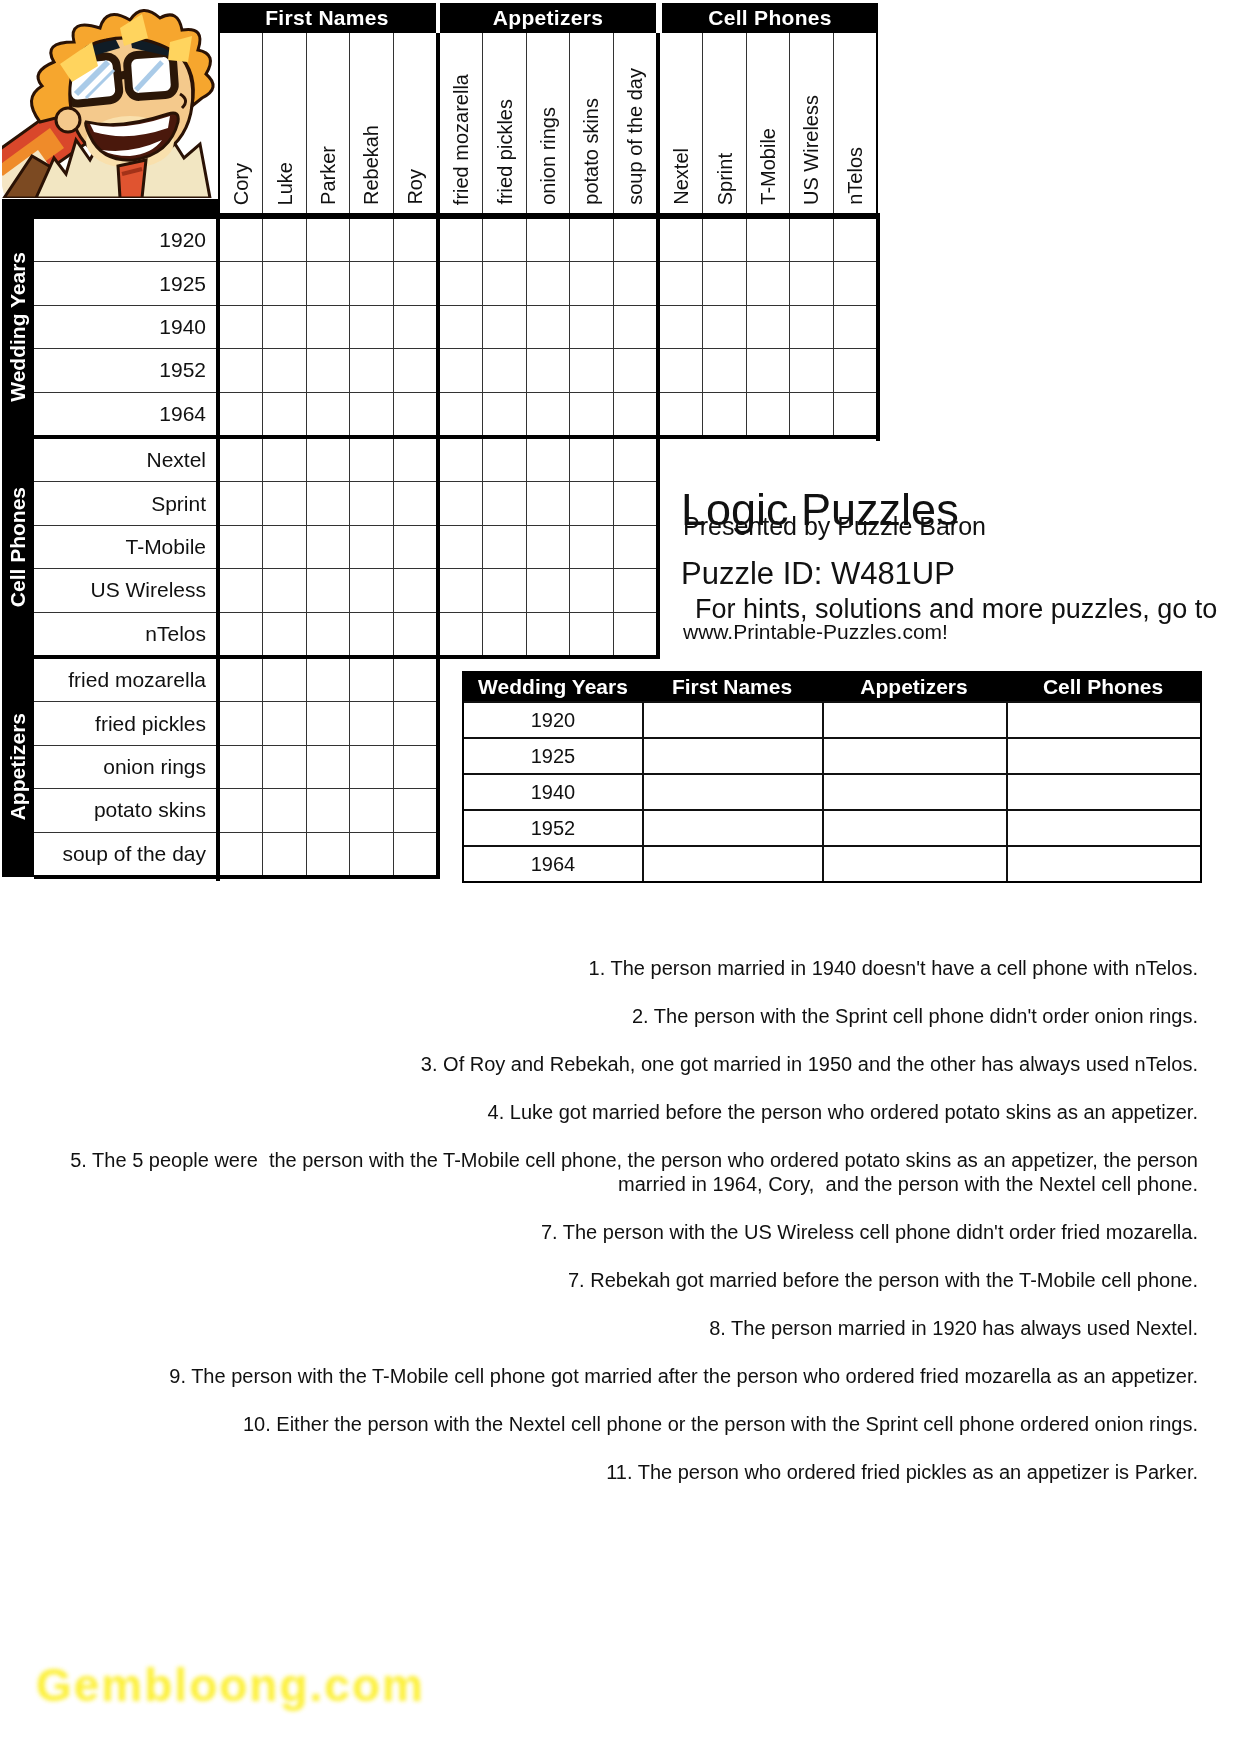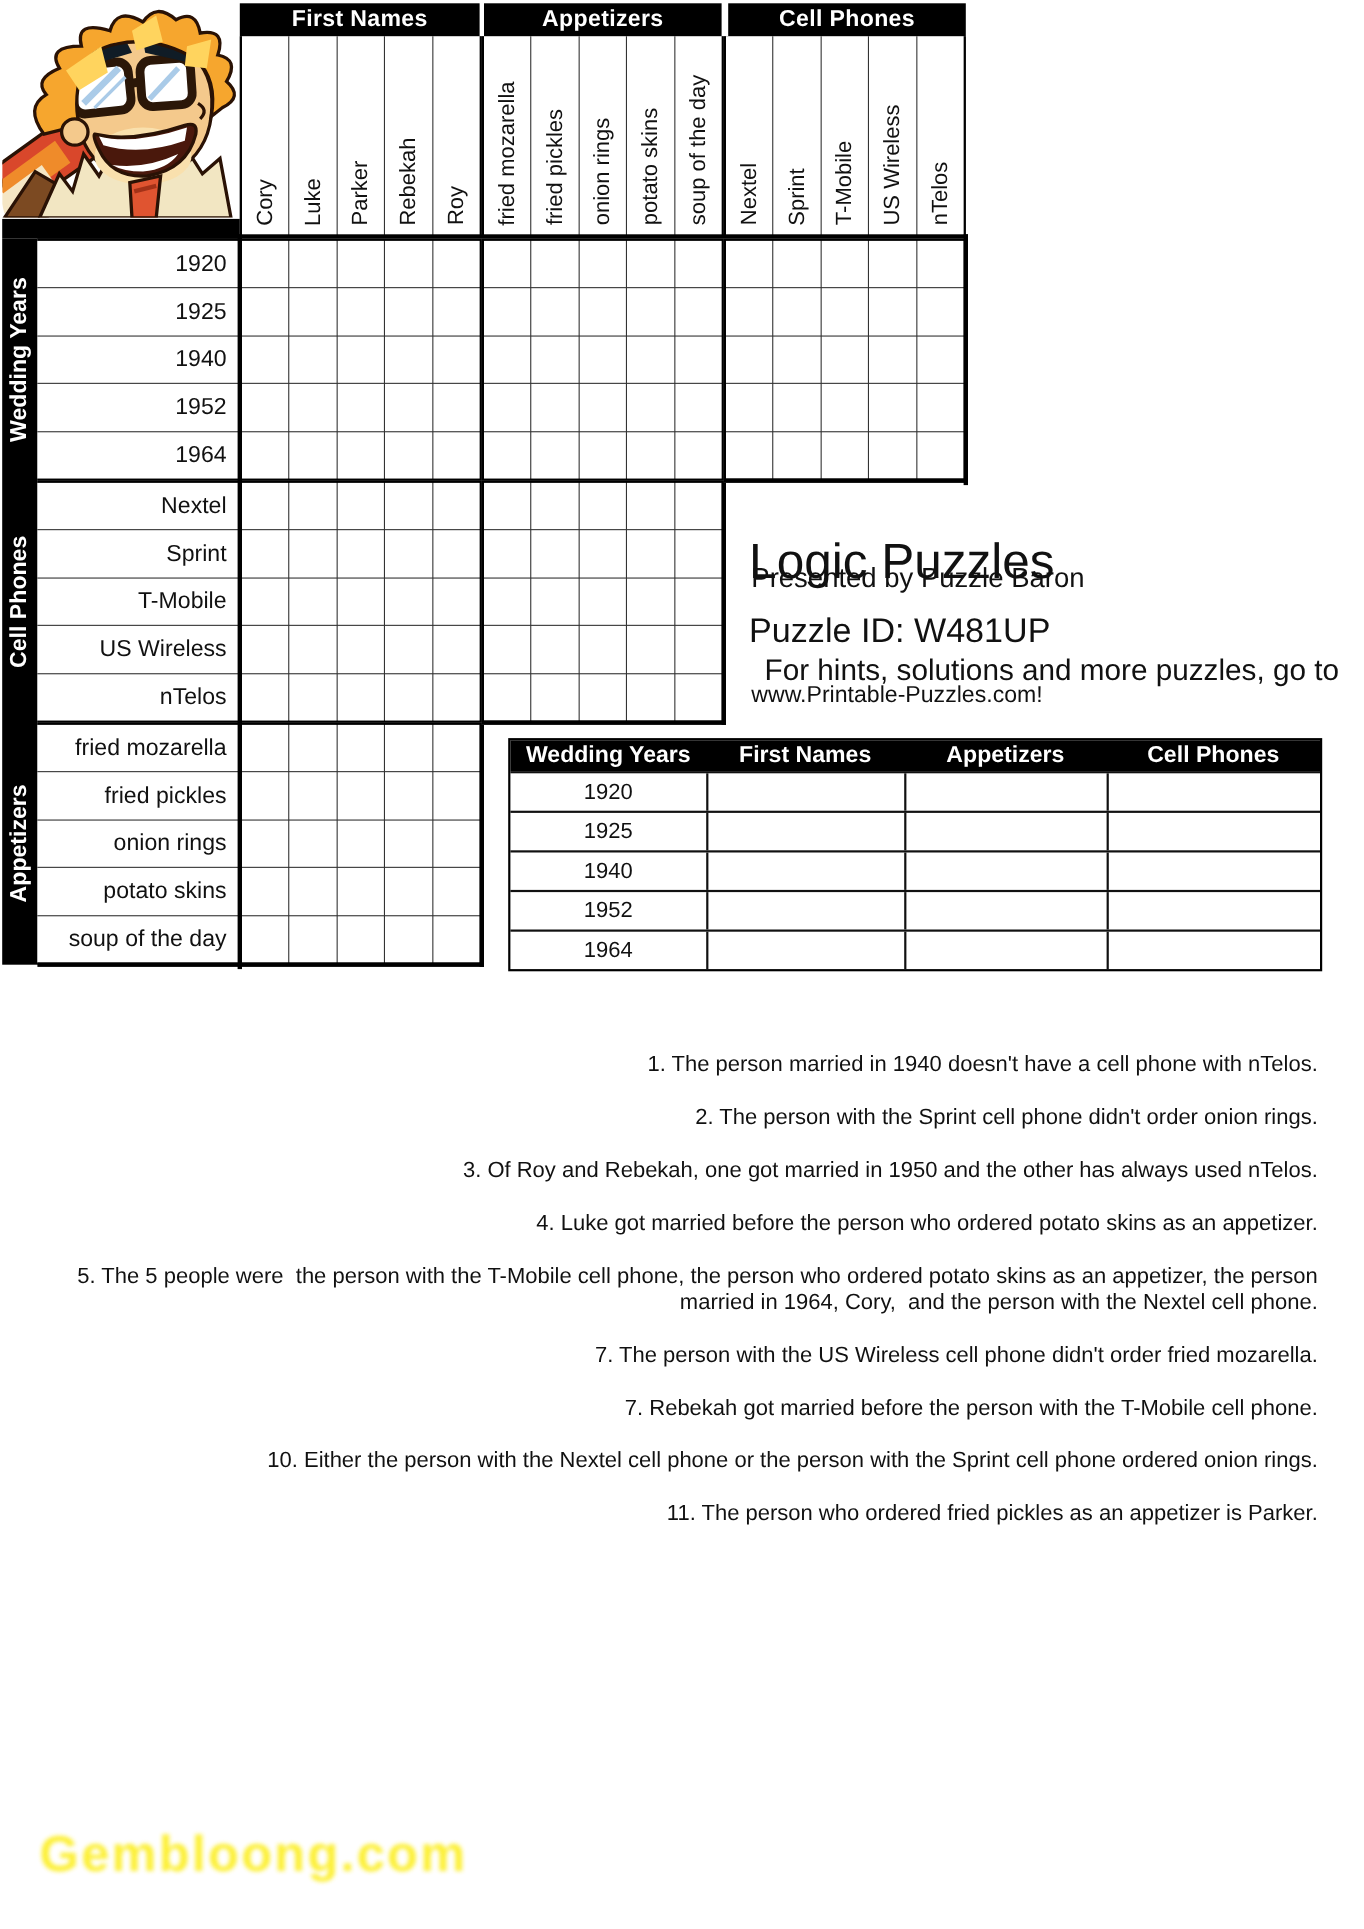--- a/index.html
+++ b/index.html
@@ -189,20 +189,22 @@
     </div>
 
   <ol id="clues-list">
       <li>1. The person married in 1940 doesn't have a cell phone with nTelos.</li>
       <li>2. The person with the Sprint cell phone didn't order onion rings.</li>
       <li>3. Of Roy and Rebekah, one got married in 1950 and the other has always used nTelos.</li>
       <li>4. Luke got married before the person who ordered potato skins as an appetizer.</li>
       <li>5. The 5 people were  the person with the T-Mobile cell phone, the person who ordered potato skins as an appetizer, the person married in 1964, Cory,  and the person with the Nextel cell phone.</li>
       <li>7. The person with the US Wireless cell phone didn't order fried mozarella.</li>
       <li>7. Rebekah got married before the person with the T-Mobile cell phone.</li>
+      <li>8. The person married in 1920 has always used Nextel.</li>
+      <li>9. The person with the T-Mobile cell phone got married after the person who ordered fried mozarella as an appetizer.</li>
       <li>10. Either the person with the Nextel cell phone or the person with the Sprint cell phone ordered onion rings.</li>
       <li>11. The person who ordered fried pickles as an appetizer is Parker.</li>
     </ol>
 
   <div id="watermark">Gembloong.com</div>
 <div class="band" style="left: 218px; width: 218px;">First Names</div>
     <div class="clpanel" style="left: 218px;">
       <div class="vcell">
         <span class="vlabel">Cory</span>
       </div>

